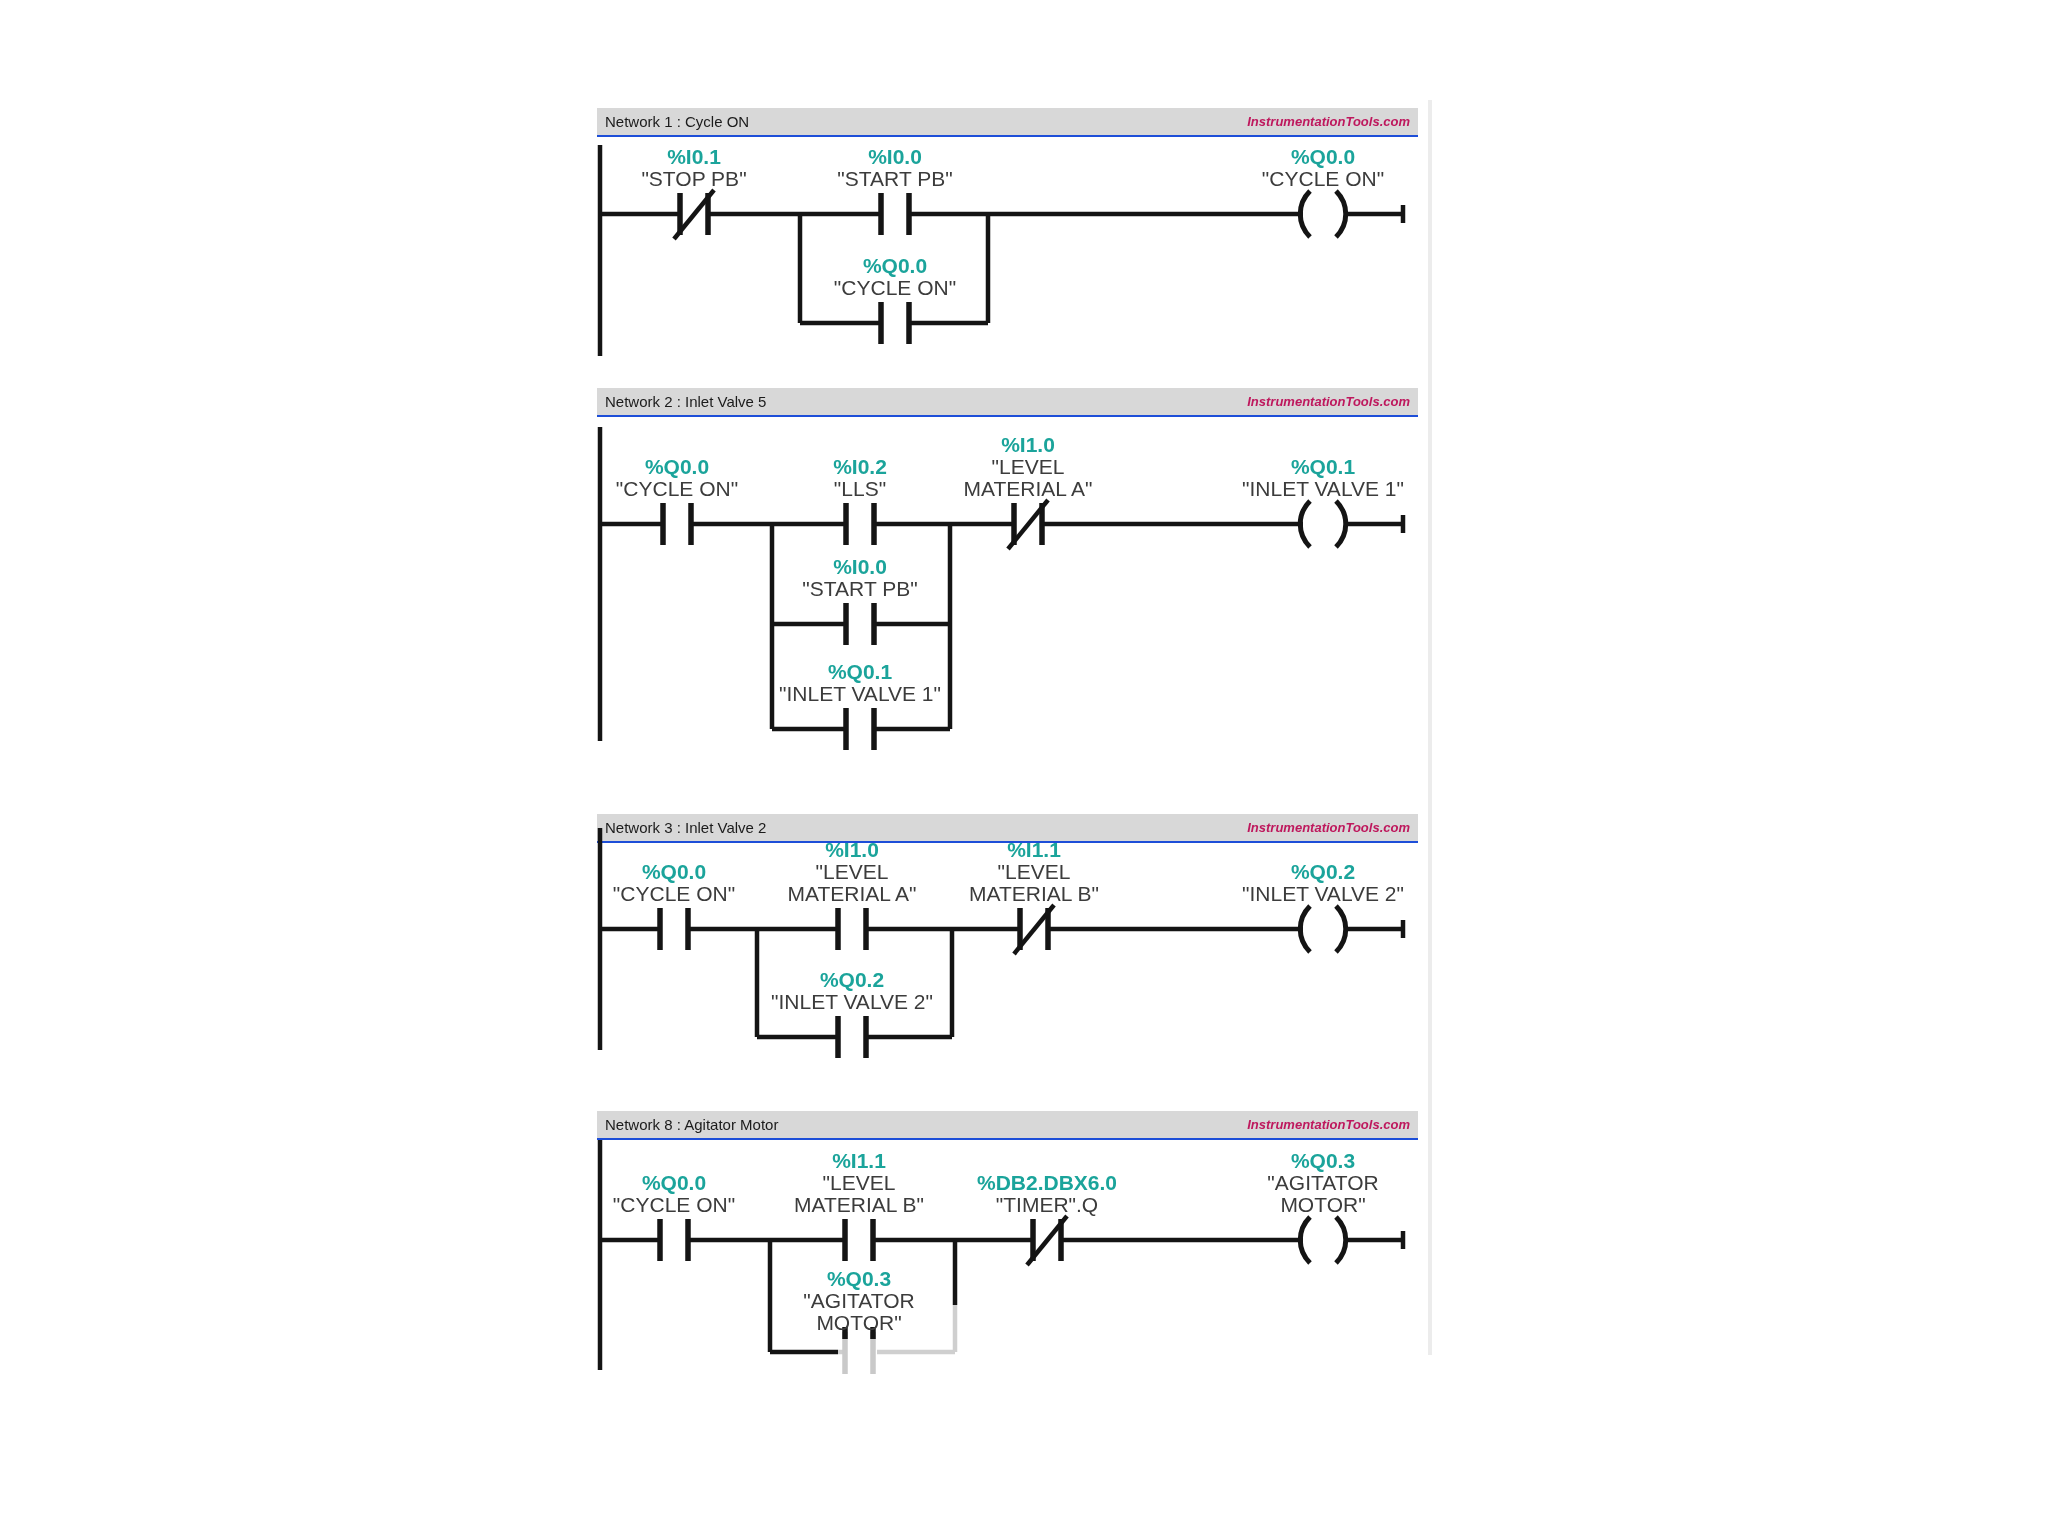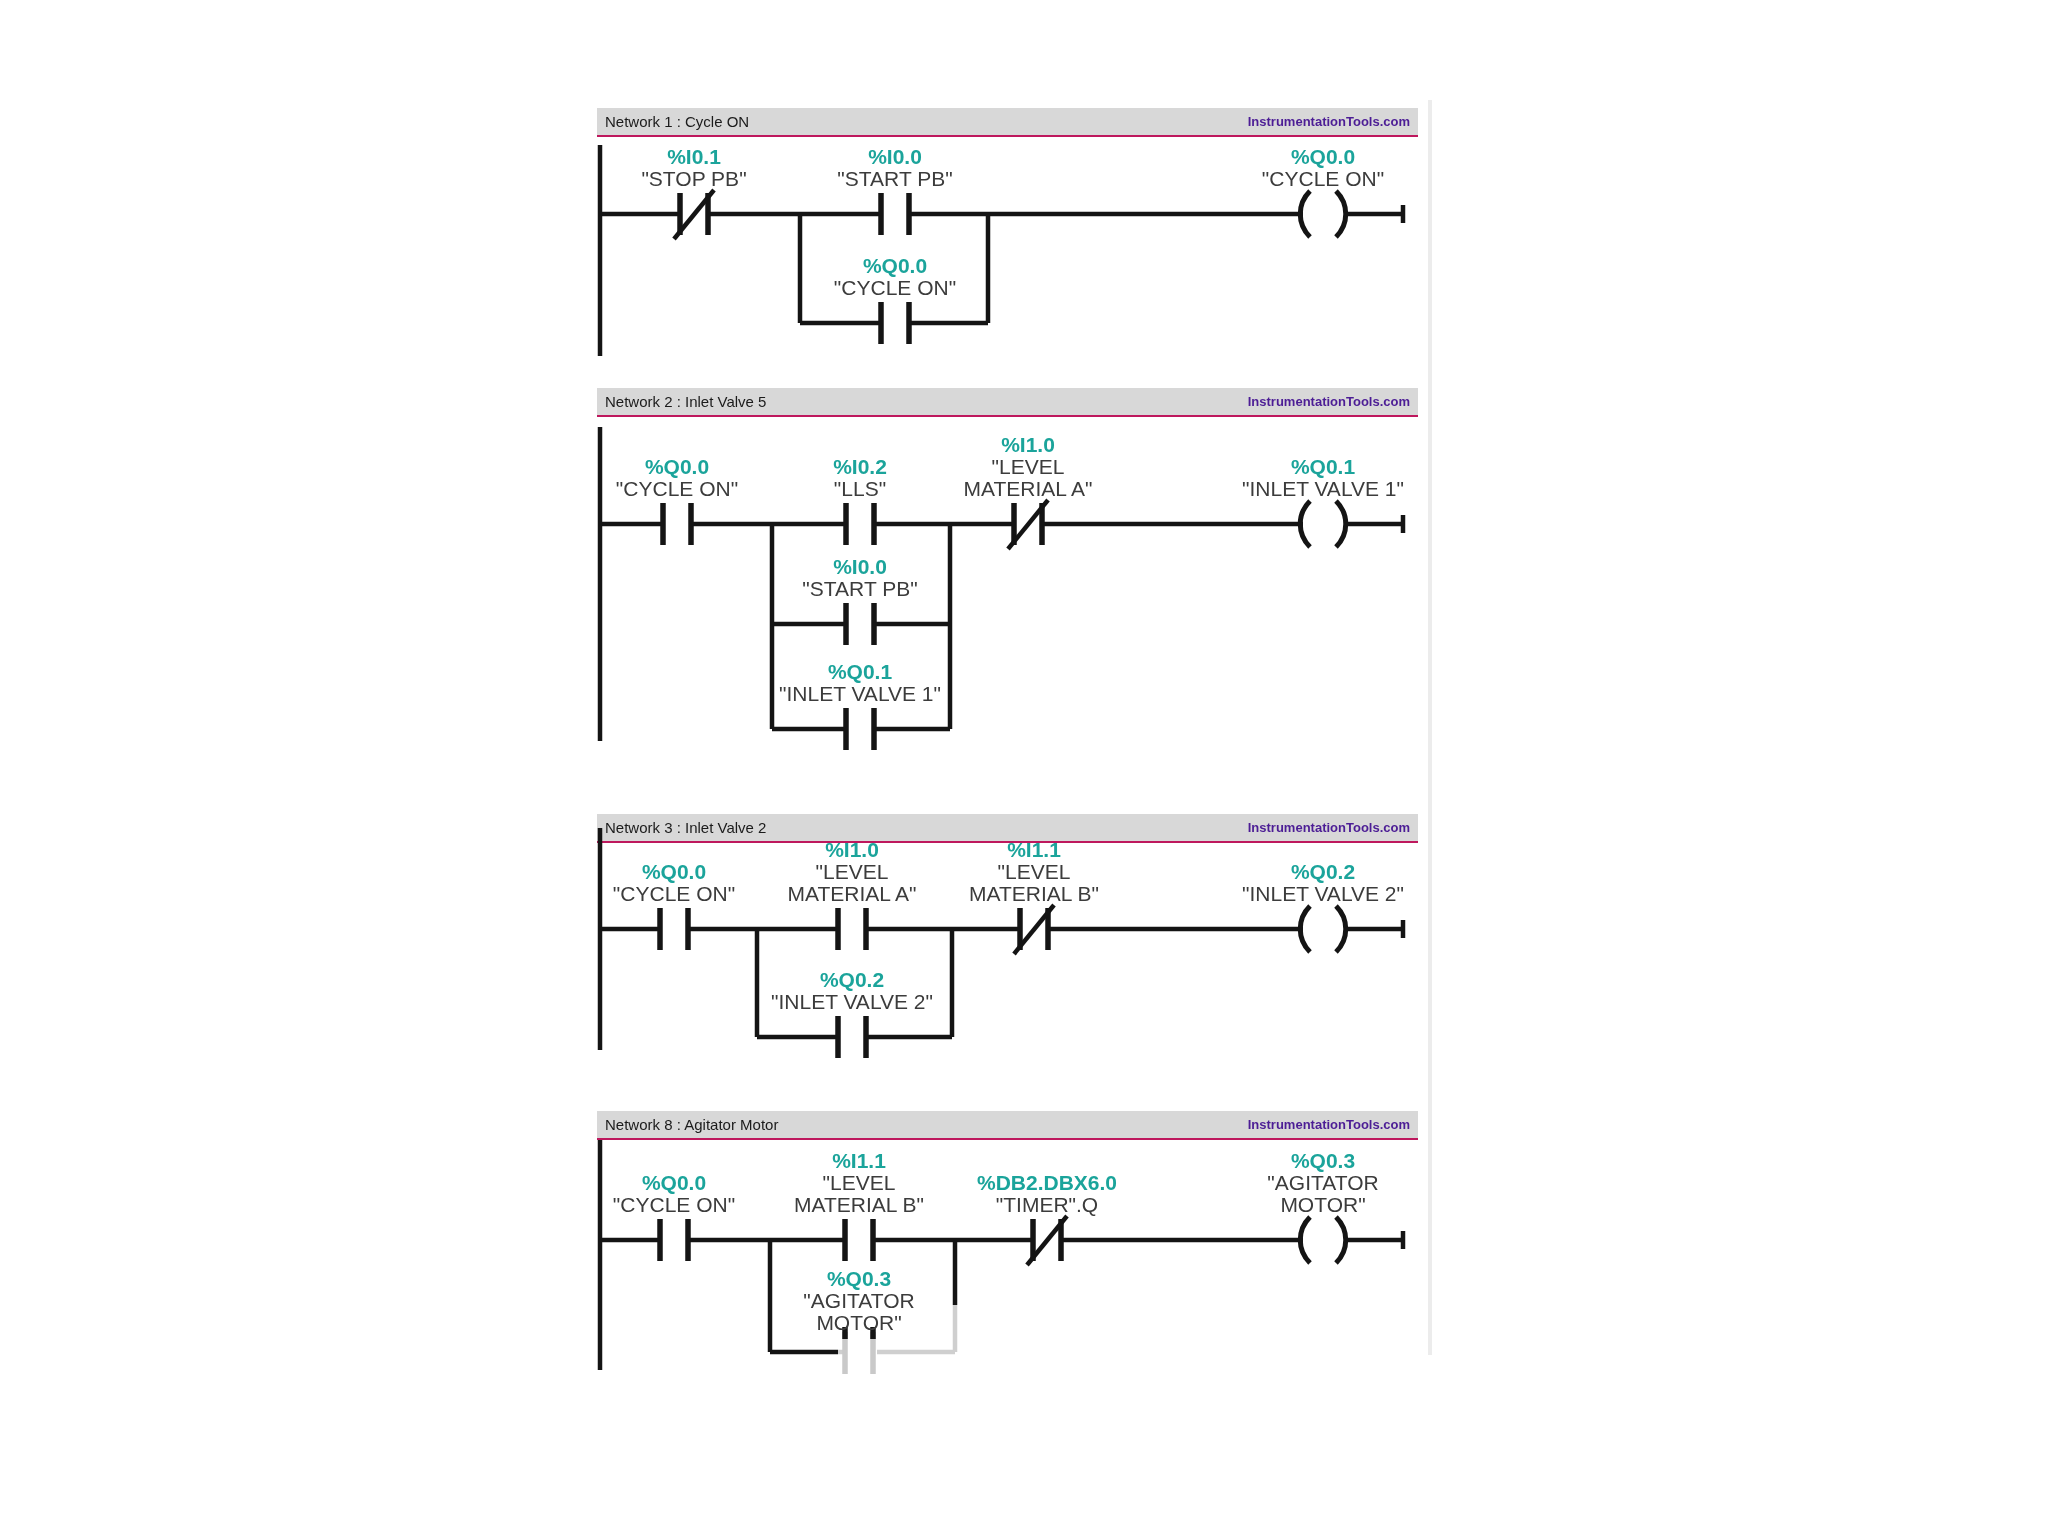--- a/index.html
+++ b/index.html
@@ -2,26 +2,26 @@
 <html><head>
 <meta charset="utf-8">
 <style>
   html,body { margin:0; padding:0; background:#ffffff; }
   .canvas {
     position:relative; width:2048px; height:1536px; background:#ffffff;
     font-family:"Liberation Sans", sans-serif; overflow:hidden;
   }
   .net-header {
     position:absolute; left:597px; width:821px; height:29px;
-    background:#d8d8d8; border-bottom:2px solid #be185d;
+    background:#d8d8d8; border-bottom:2px solid #1d4ed8;
     display:flex; align-items:center; justify-content:space-between;
     padding:12px 8px; box-sizing:border-box;
   }
   .net-title   { font-size:15px; color:#1b1b1b; white-space:nowrap; }
-  .net-watermark { font-size:13px; font-weight:700; color:#4c1d95; white-space:nowrap; }
+  .net-watermark { font-size:13px; font-weight:700; color:#be185d; white-space:nowrap;font-style:italic; }
   .right-edge  { position:absolute; left:1428px; top:100px; width:4px; height:1255px; background:#ececec; }
   svg.ladder   { position:absolute; left:0; top:0; }
   .w    { stroke:#141414; stroke-width:4.5; fill:none; }
   .bar  { stroke:#141414; stroke-width:5.5; fill:none; }
   .coilp{ stroke:#141414; stroke-width:5;   fill:none; }
   .gw   { stroke:#cfcfcf; stroke-width:4.5; fill:none; }
   .gbar { stroke:#c9c9c9; stroke-width:5.5; fill:none; }
   text.addr { fill:#1ba49b; font-size:21px; font-weight:700; text-anchor:middle; }
   text.name { fill:#3c3c3c; font-size:21px; font-weight:500; text-anchor:middle; }
 </style>

